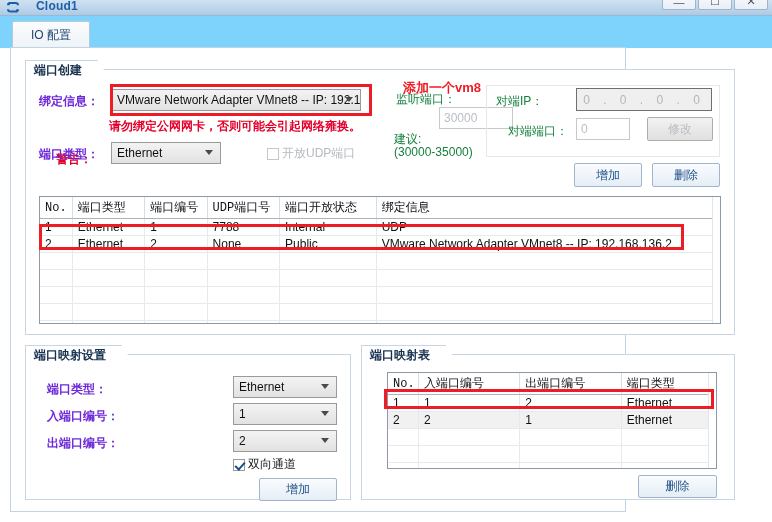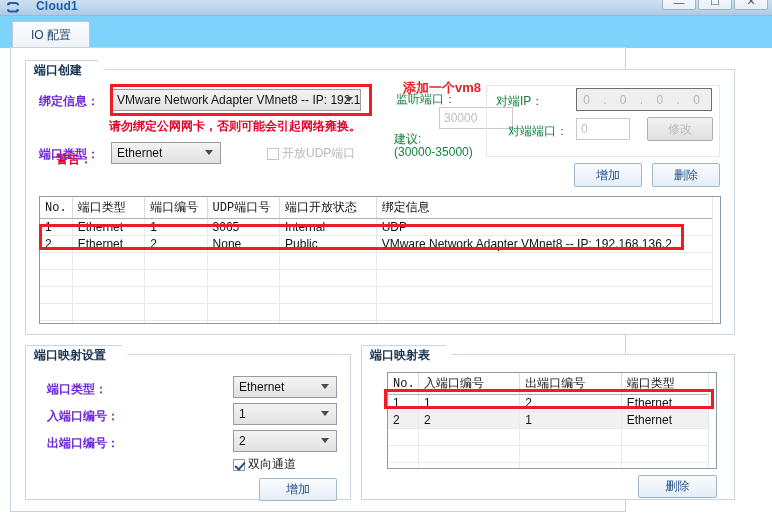--- a/index.html
+++ b/index.html
@@ -259,21 +259,21 @@
             <th>UDP端口号</th>
             <th>端口开放状态</th>
             <th>绑定信息</th>
           </tr>
             </thead>
           <tbody>
             <tr>
               <td>1</td>
               <td>Ethernet</td>
               <td>1</td>
-              <td>3065</td>
+              <td>7788</td>
               <td>Internal</td>
               <td>UDP</td>
             </tr>
             <tr>
               <td>2</td>
               <td>Ethernet</td>
               <td>2</td>
               <td>None</td>
               <td>Public</td>
               <td>VMware Network Adapter VMnet8 -- IP: 192.168.136.2</td>

